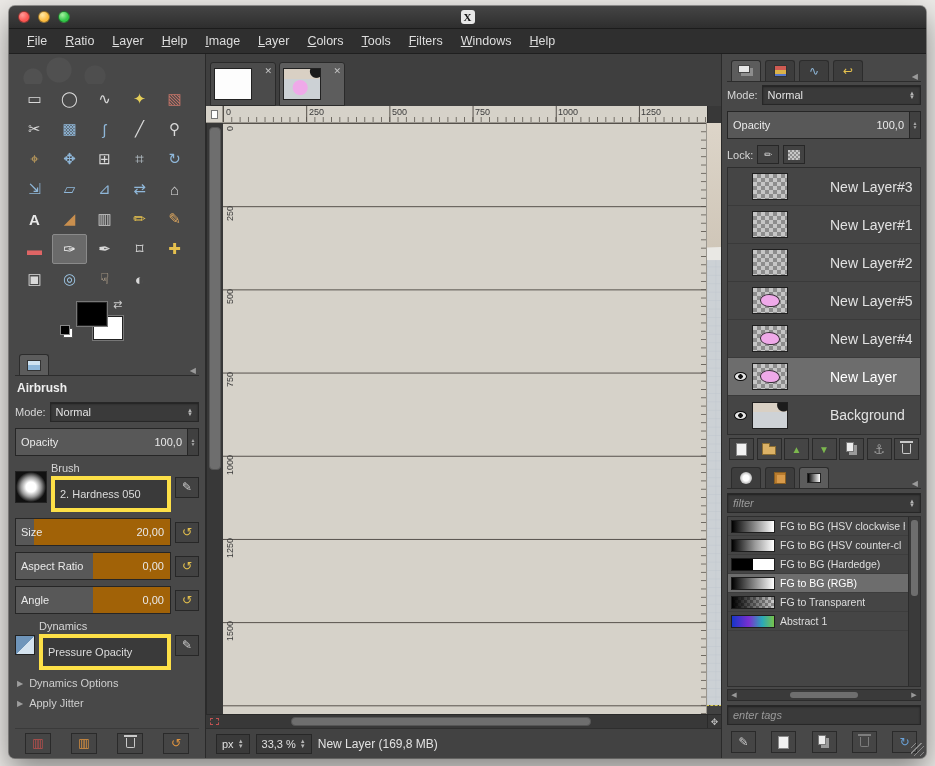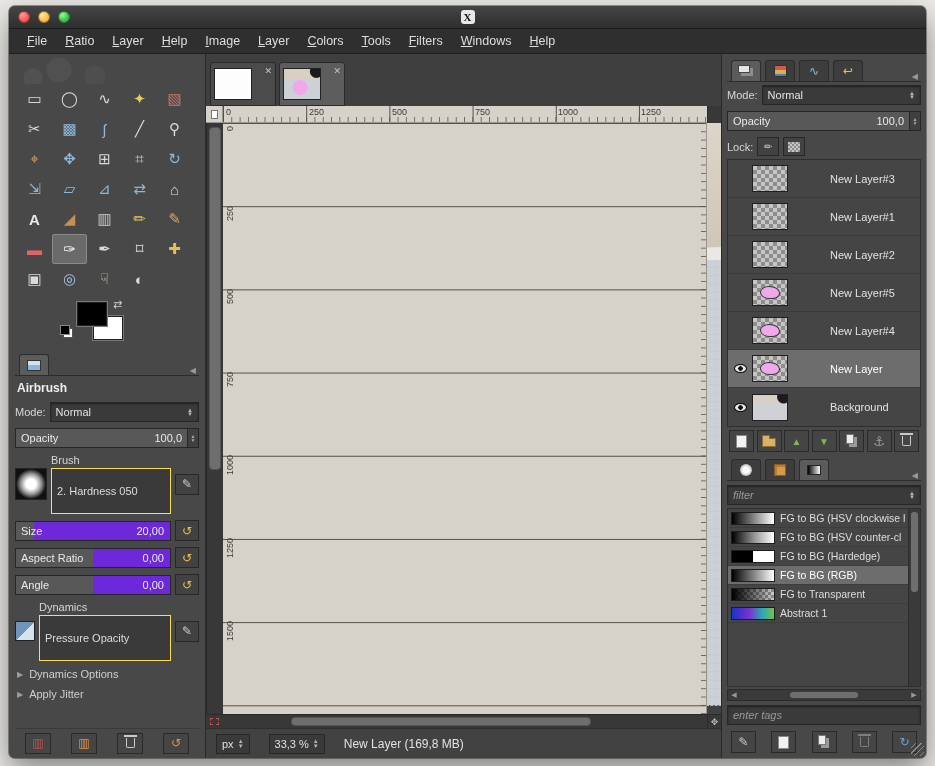--- a/index.html
+++ b/index.html
@@ -49,27 +49,27 @@
   .dtab{width:30px;height:21px;background:#3d3d3d;border:1px solid #2c2c2c;border-bottom:none;border-radius:3px 3px 0 0;display:flex;align-items:center;justify-content:center;margin-left:4px;cursor:pointer;}
   .dtab.active{background:#5c5c5c;}
   .dock-arrow{margin-left:auto;color:#9a9a9a;font-size:8px;padding:0 3px;cursor:pointer;}
   .ticon-img{width:14px;height:11px;background:linear-gradient(#cfe2f0 0 4px,#8fb7d9 4px);border:1px solid #333;}
   
   .to-title{color:#efefef;font-size:12px;font-weight:bold;padding:5px 2px 4px;}
   .row{display:flex;align-items:center;gap:4px;margin:3px 0;}
   .lbl{color:#d6d6d6;font-size:11px;}
   .combo{flex:1;display:flex;align-items:center;height:20px;background:#3a3a3a;border:1px solid #272727;box-shadow:inset 0 1px 2px rgba(0,0,0,.45);color:#e2e2e2;font-size:11px;padding:0 5px;cursor:pointer;}
   .arrows{margin-left:auto;display:flex;flex-direction:column;line-height:4.5px;font-size:6px;color:#b5b5b5;padding-left:4px;}
-  .scale{position:relative;flex:1;height:20px;background:#6d28d9;border:1px solid #262626;overflow:hidden;cursor:pointer;}
+  .scale{position:relative;flex:1;height:28px;background:#a16207;border:1px solid #262626;overflow:hidden;cursor:pointer;}
   .scale .fill{position:absolute;left:0;top:0;bottom:0;background:#585858;}
   .scale .txt{position:absolute;inset:0;display:flex;justify-content:space-between;align-items:center;padding:0 6px 0 5px;color:#e9e9e9;font-size:11px;}
   .scale .spin{position:absolute;right:0;top:0;bottom:0;width:11px;border-left:1px solid #262626;display:flex;flex-direction:column;align-items:center;justify-content:center;font-size:5px;color:#aaa;line-height:4px;background:#404040;}
   .mini-btn{width:24px;height:21px;background:#424242;border:1px solid #272727;display:flex;align-items:center;justify-content:center;font-size:12px;cursor:pointer;flex:0 0 auto;}
   .brush-prev{width:32px;height:32px;background:radial-gradient(circle,#ffffff 0 5px,#9a9a9a 10px,#111 15px);border:1px solid #222;flex:0 0 auto;cursor:pointer;}
-  .field{flex:1;height:19px;background:#3a3a3a;border:1px solid #fde047;color:#dcdcdc;font-size:11px;display:flex;align-items:center;padding:16px 5px;}
+  .field{flex:1;height:19px;background:#3a3a3a;border:4px solid #fde047;color:#dcdcdc;font-size:11px;display:flex;align-items:center;padding:8px 5px;}
   .dyn-icon{width:20px;height:20px;background:linear-gradient(135deg,#6f95ba 0 50%,#d5e3ef 50%);border:1px solid #222;flex:0 0 auto;}
   .expander{display:flex;align-items:center;gap:6px;color:#cfcfcf;font-size:11px;margin:4px 2px;cursor:pointer;}
   .tri{font-size:8px;color:#9d9d9d;}
   .dock-footer{display:flex;justify-content:space-around;align-items:center;height:26px;margin-top:auto;border-top:1px solid #3a3a3a;padding-top:3px;}
   .foot-btn{width:26px;height:21px;background:#454545;border:1px solid #2a2a2a;display:flex;align-items:center;justify-content:center;font-size:12px;cursor:pointer;}
   
   .trash{width:9px;height:10px;border:1px solid #c9c9c9;border-top:none;border-radius:0 0 2px 2px;position:relative;}
   .trash::before{content:"";position:absolute;top:-3px;left:-3px;width:13px;height:2px;background:#c9c9c9;}
   .trash.dim{border-color:#7d7d7d;}
   .trash.dim::before{background:#7d7d7d;}
@@ -109,32 +109,32 @@
   .viewport{position:relative;overflow:hidden;background:#414141;}
   .canvas-image{position:absolute;left:0;top:0;width:100%;height:calc(100% - 9px);outline:1px dashed #d8c94e;}
   .canvas-image svg{display:block;width:100%;height:100%;}
   .vscroll{grid-row:2;background:#383838;border-left:1px solid #2a2a2a;position:relative;}
   .vscroll .vthumb{position:absolute;left:2px;right:2px;top:4px;height:58%;background:#6e6e6e;border-radius:4px;border:1px solid #555;}
   .hscroll{background:#383838;border-top:1px solid #2a2a2a;position:relative;}
   .hscroll .hthumb{position:absolute;top:2px;bottom:2px;left:14%;width:62%;background:#6e6e6e;border-radius:4px;border:1px solid #555;}
   .qmask{background:#383838;border-top:1px solid #2a2a2a;display:flex;align-items:center;justify-content:center;}
   .qmask .qm{width:9px;height:7px;border:1px dashed #c05252;}
   .navcell{background:#383838;border-top:1px solid #2a2a2a;border-left:1px solid #2a2a2a;display:flex;align-items:center;justify-content:center;color:#bbb;font-size:9px;}
-  .statusbar{height:30px;background:#424242;border-top:1px solid #2e2e2e;display:flex;align-items:center;gap:19px;padding:0 10px;flex:0 0 auto;}
+  .statusbar{height:30px;background:#424242;border-top:1px solid #2e2e2e;display:flex;align-items:center;gap:6px;padding:0 10px;flex:0 0 auto;}
   .sb-combo{display:flex;align-items:center;height:20px;background:#3a3a3a;border:1px solid #272727;color:#e0e0e0;font-size:11px;padding:0 5px;cursor:pointer;}
   .sb-text{color:#e2e2e2;font-size:12px;}
   
   .llist{background:#454545;border:1px solid #2e2e2e;flex:0 0 auto;}
   .lrow{height:38px;display:flex;align-items:center;border-bottom:1px solid #3a3a3a;cursor:pointer;}
   .lrow.sel{background:#6d6d6d;}
   .lrow .eyecell{width:24px;display:flex;justify-content:center;}
   .lthumb{width:36px;height:27px;border:1px solid #1f1f1f;margin-right:6px;position:relative;flex:0 0 auto;}
   .lthumb.unicorn::after{content:"";position:absolute;left:7px;right:7px;top:6px;bottom:6px;background:#efa9e9;border-radius:60% 70% 55% 65%;box-shadow:inset 0 0 0 1px #333;}
   .lthumb.photo{background:radial-gradient(circle at 90% 8%,#1c1c1c 0 6px,transparent 7px),linear-gradient(180deg,#d9d0c4 0 34%,#ced2d6 34%);}
-  .lname{color:#e2e2e2;font-size:11px;white-space:nowrap;overflow:hidden;padding-left:36px;}
+  .lname{color:#e2e2e2;font-size:14px;white-space:nowrap;overflow:hidden;padding-left:36px;}
   .lrow.sel .lname{color:#fff;}
   .lbtns{display:flex;justify-content:space-between;align-items:center;height:28px;padding:2px 2px;}
   .lbtn{width:25px;height:22px;background:#454545;border:1px solid #2a2a2a;display:flex;align-items:center;justify-content:center;font-size:12px;cursor:pointer;}
   .garr{font-size:10px;color:#7cb84e;}
   .anchor{color:#9a9a9a;font-size:13px;}
   .glist{background:#454545;border:1px solid #2e2e2e;flex:1;min-height:0;overflow:hidden;display:flex;}
   .glist-rows{flex:1;min-width:0;}
   .grow{height:19px;display:flex;align-items:center;gap:5px;padding:0 3px;border-bottom:1px solid #3d3d3d;cursor:pointer;}
   .grow.sel{background:#6d6d6d;text-align:right;}
   .gthumb{width:44px;height:13px;border:1px solid #1d1d1d;flex:0 0 auto;}

